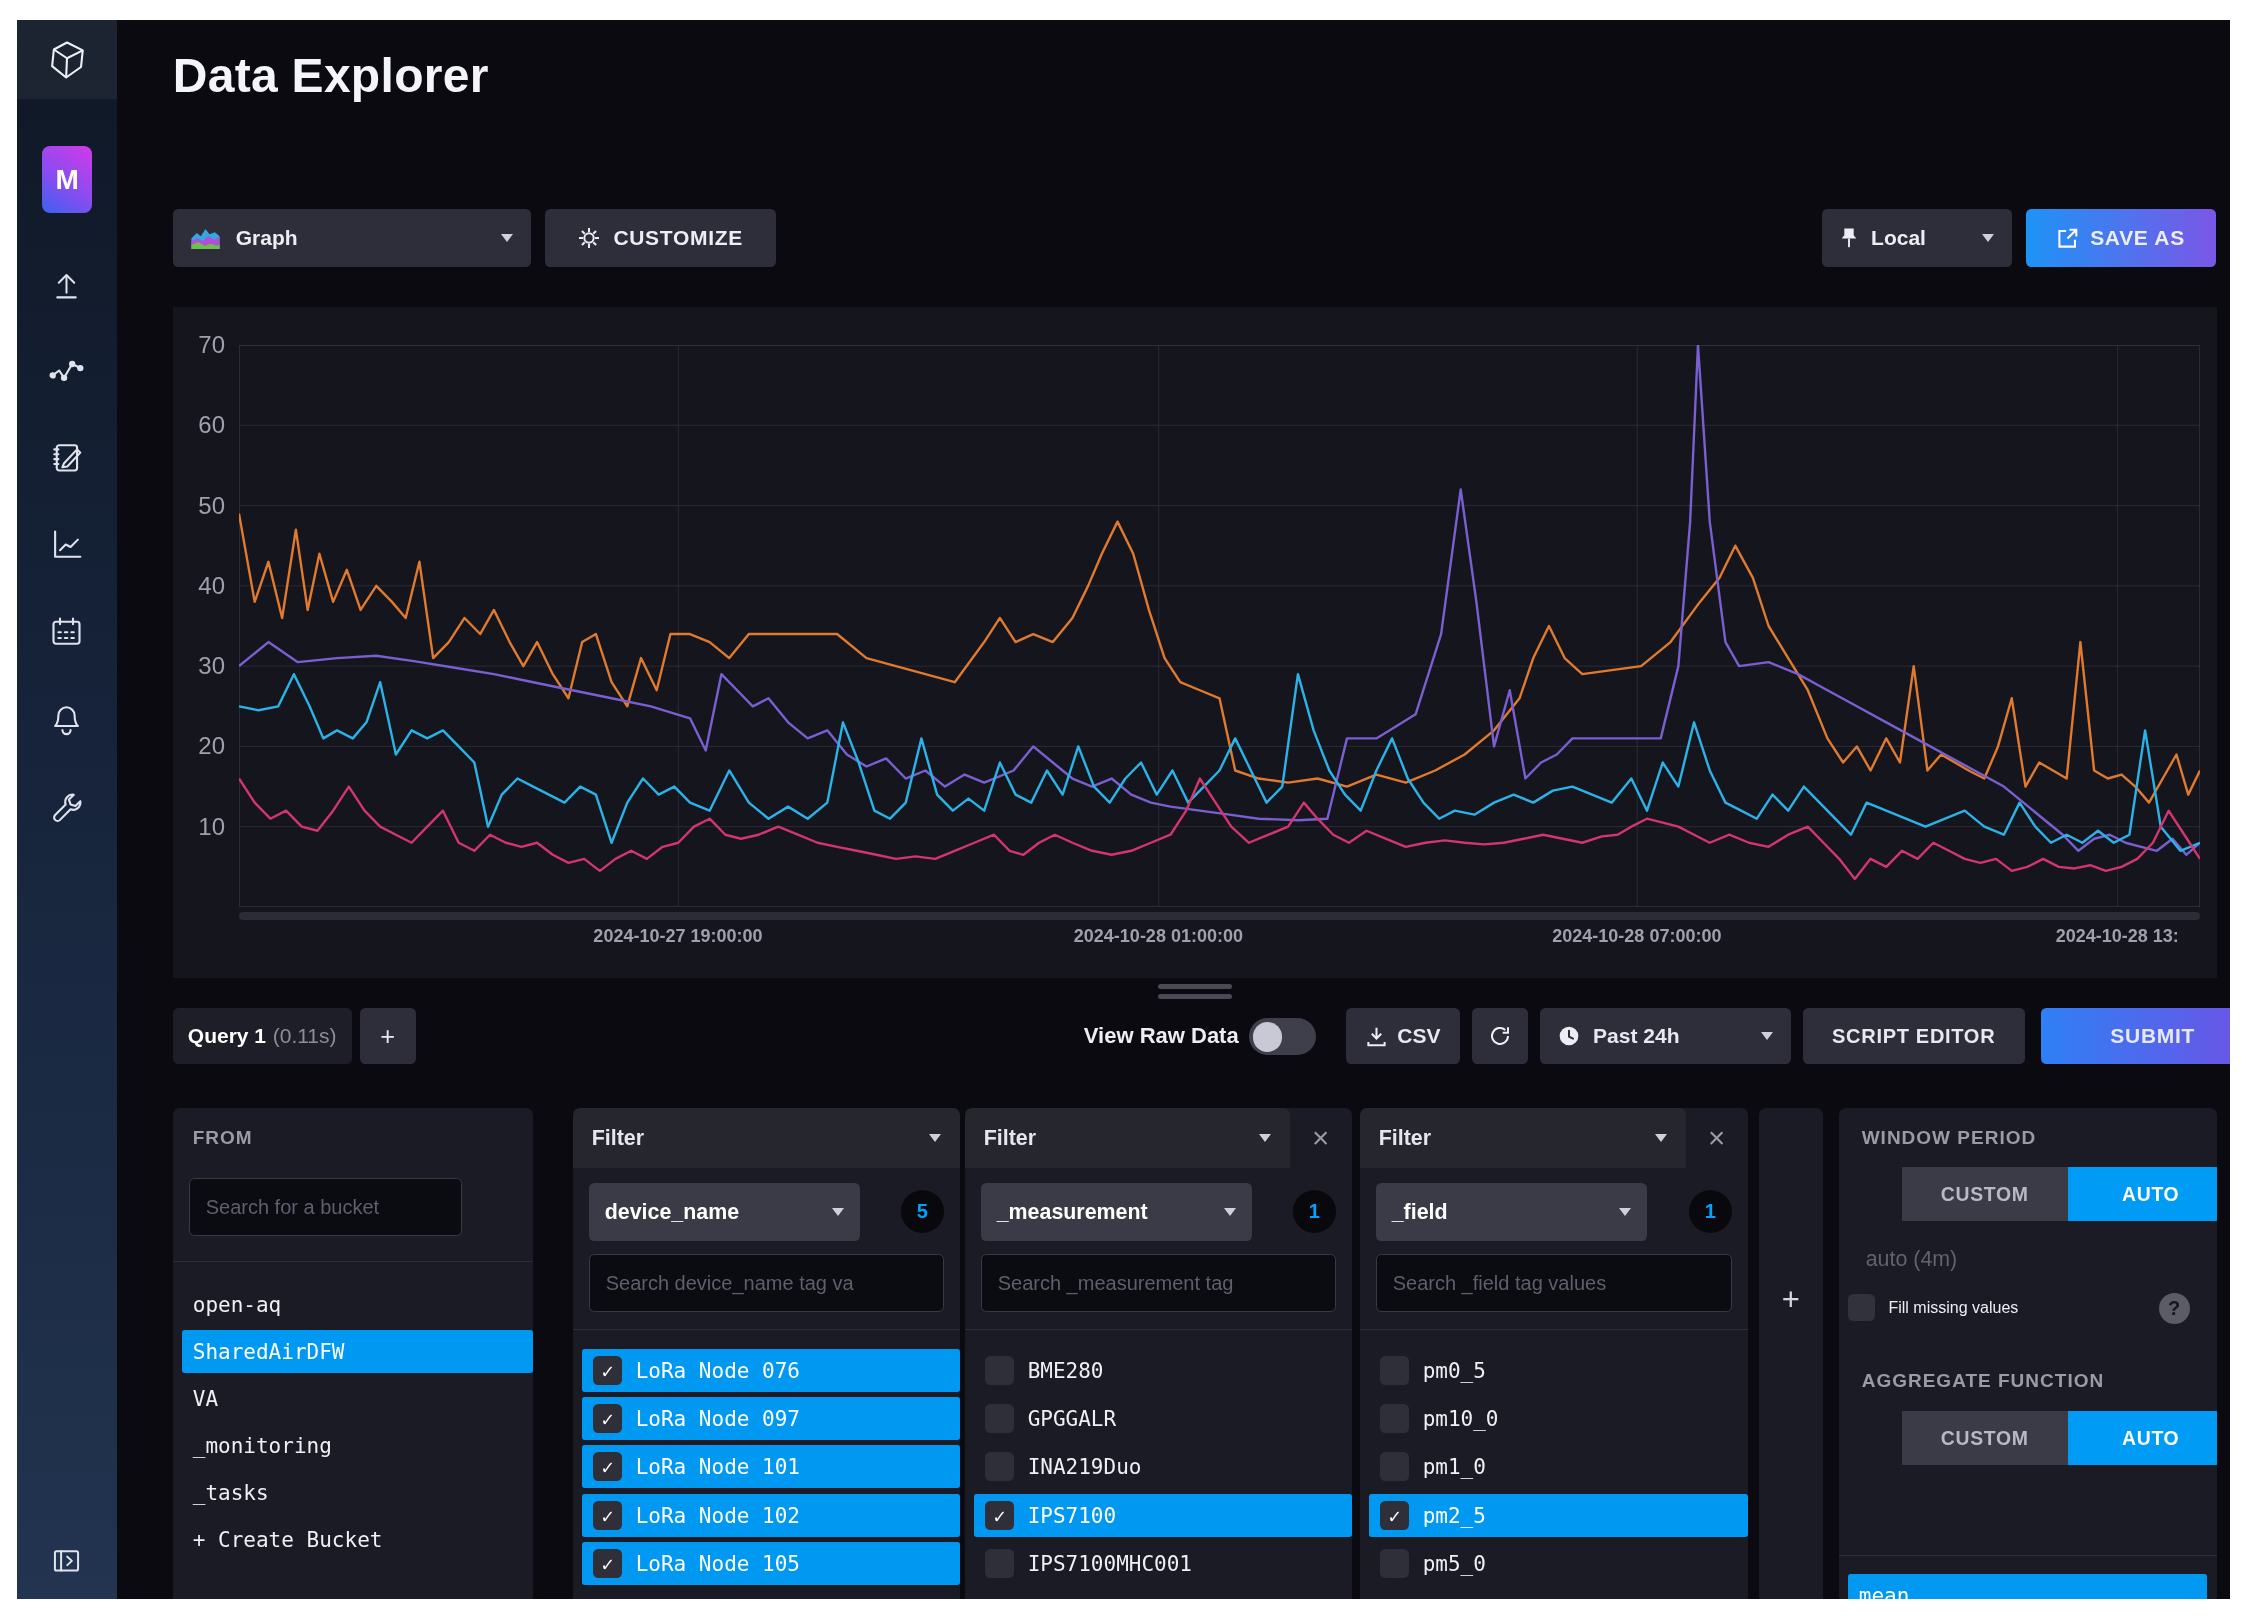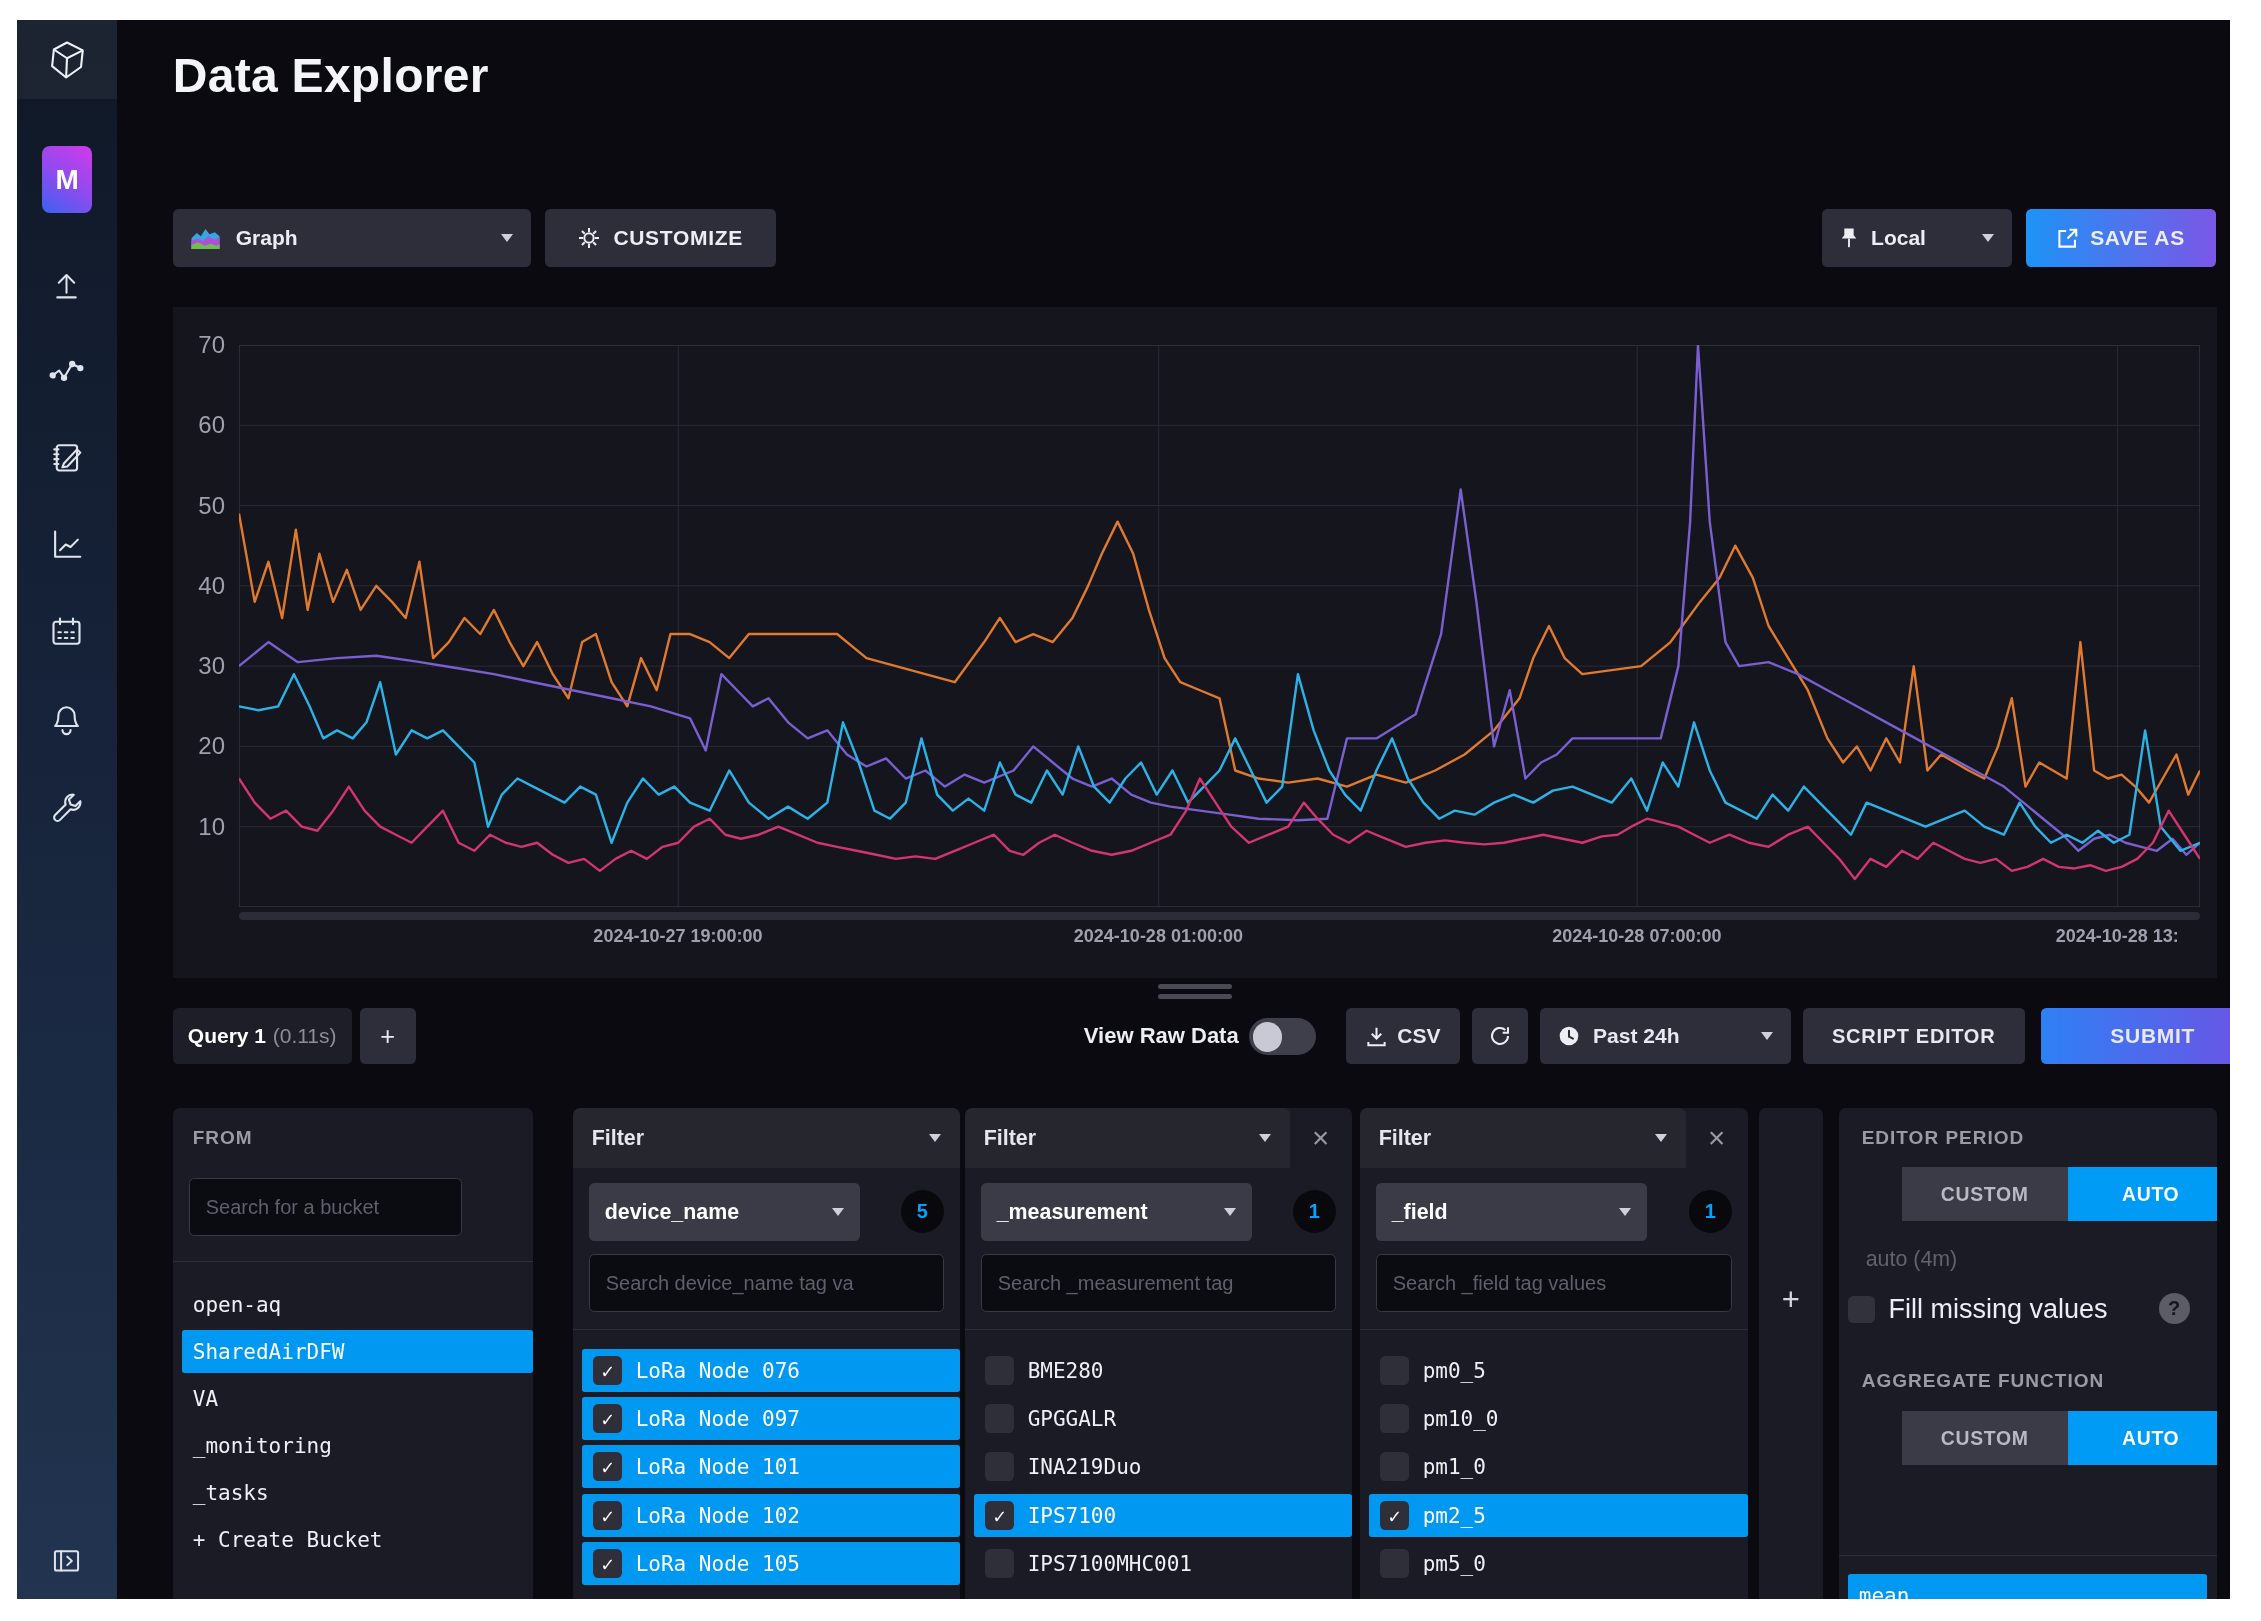--- a/index.html
+++ b/index.html
@@ -410,29 +410,29 @@
           <span class="chk"></span>
           <span>pm5_0</span>
         </div>
   </div>
 
   <div class="card" style="left:1742px;width:64px;">
     <div style="position:absolute;left:0;top:174px;width:100%;text-align:center;font-size:31px;color:#d5d5de;cursor:pointer;">+</div>
   </div>
 
   <div class="card" style="left:1822px;width:378px;">
-    <div class="sec-title" style="left:23px;top:19px;">EDITOR PERIOD</div>
+    <div class="sec-title" style="left:23px;top:19px;">WINDOW PERIOD</div>
     <div class="seg" style="position:absolute;left:23px;top:59px;width:332px;height:54px;">
       <div style="background:#3b3b47;color:#b9b9c4;font-size:19.4px;">CUSTOM</div>
       <div style="background:#009bf4;color:#fff;font-size:19.4px;">AUTO</div>
     </div>
     <div style="position:absolute;left:27px;top:139px;color:#62626e;font-size:21.4px;">auto (4m)</div>
     <div style="position:absolute;left:9.4px;top:186px;display:flex;align-items:center;">
       <span class="chk" style="width:27px;height:27px;background:#32323d;"></span>
-      <span style="color:#eceef3;font-size:27px;">Fill missing values</span>
+      <span style="color:#eceef3;font-size:16px;">Fill missing values</span>
     </div>
     <div class="help-q" style="left:320px;top:185px;">?</div>
     <div class="sec-title" style="left:23px;top:262px;">AGGREGATE FUNCTION</div>
     <div class="seg" style="position:absolute;left:23px;top:303px;width:332px;height:54px;">
       <div style="background:#3b3b47;color:#b9b9c4;font-size:19.4px;">CUSTOM</div>
       <div style="background:#009bf4;color:#fff;font-size:19.4px;">AUTO</div>
     </div>
     <div class="divider" style="top:447px;"></div>
     <div class="litem mono sel" style="top:466px;left:9.4px;right:9.4px;">
       <span>mean</span>

